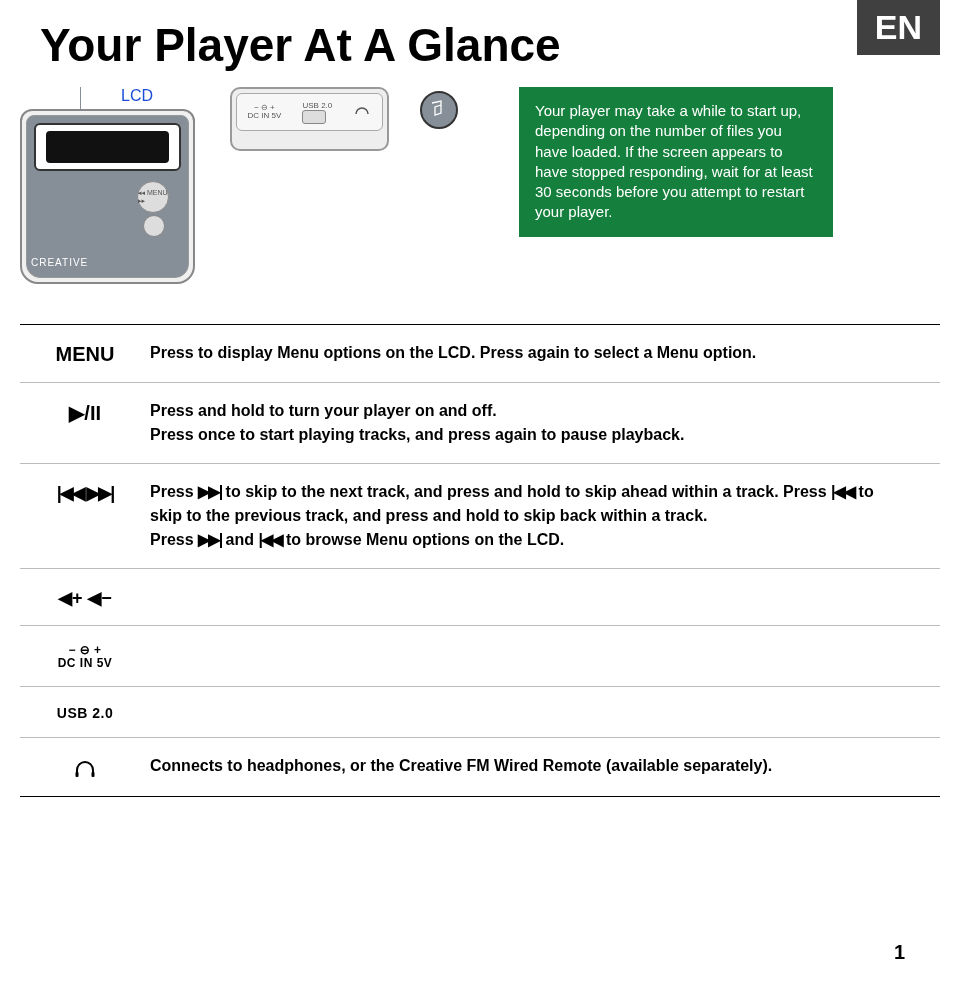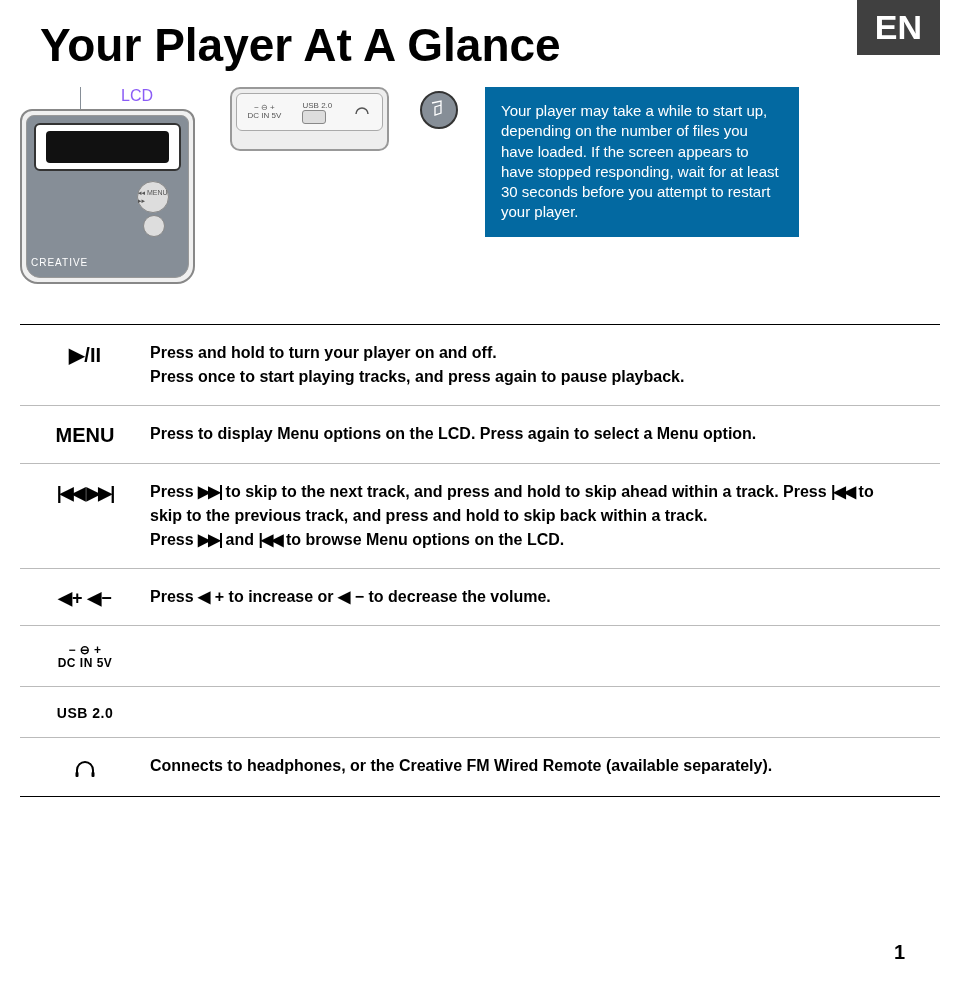--- a/index.html
+++ b/index.html
@@ -36,21 +36,21 @@
   .top-section {
     display: flex;
     margin-top: 15px;
     align-items: flex-start;
     gap: 20px;
   }
   .lcd-col {
     width: 190px;
   }
   .lcd-label {
-    color: #8b5cf6;
+    color: #1d4ed8;
     font-size: 16px;
     padding-left: 40px;
     border-left: 1px solid #868e97;
     margin-left: 60px;
     padding-bottom: 4px;
     width: 40px;
   }
   .device {
     width: 175px;
     height: 175px;
@@ -108,26 +108,27 @@
     font-size:8px; color:#555;
   }
   .port { width:22px; height:12px; border:1px solid #888; border-radius:3px; background:#ddd;}
   .press-hold-text {
     font-size: 16px;
     line-height: 1.4;
     margin-top: 40px;
     position: relative;
   }
   .note-box {
-    background: #0369a1;
+    background: #15803d;
     color: #fff;
     font-size: 15px;
     line-height: 1.35;
     padding: 14px 16px;
     width: 282px;
+    margin-left: 34px;
   }
   .note-icon-wrap {
     width: 45px;
     padding-top: 4px;
   }
   .note-icon {
     width:34px; height:34px; border:2px solid #333; border-radius:50%;
     background:#868e97; display:flex; align-items:center; justify-content:center;
     color:#fff; font-size:16px;
   }
@@ -243,51 +244,48 @@
     </div>
 
     <div class="note-box">Your player may take a while to start up, depending on the number of files you have loaded. If the screen appears to have stopped responding, wait for at least 30 seconds before you attempt to restart your player.</div>
 
   </div>
 
   <div class="table">
 
     <div class="row">
       <div class="row-icon">
+        <span class="menu-label">MENU</span>
+      </div>
+      <div class="row-desc">Press to display Menu options on the LCD. Press again to select a Menu option.</div>
+    </div>
+
+    <div class="row">
+      <div class="row-icon">
         <span class="sym" style="font-size:20px;">▶/II</span>
       </div>
       <div class="row-desc">
         <span>Press and hold to turn your player on and off.</span><br>
         <span>Press once to start playing tracks, and press again to pause playback.</span>
       </div>
     </div>
 
     <div class="row">
       <div class="row-icon">
-        <span class="menu-label">MENU</span>
-      </div>
-      <div class="row-desc">Press to display Menu options on the LCD. Press again to select a Menu option.</div>
-    </div>
-
-    <div class="row">
-      <div class="row-icon">
         <span class="sym" style="font-size:18px;letter-spacing:-2px;">|◀◀ ▶▶|</span>
       </div>
       <div class="row-desc">
         <span>Press </span><span class="sym" style="letter-spacing:-2px;">▶▶|</span><span> to skip to the next track, and press and hold to skip ahead within a track. Press </span><span class="sym" style="letter-spacing:-2px;">|◀◀</span><span> to skip to the previous track, and press and hold to skip back within a track.</span><br>
         <span>Press </span><span class="sym" style="letter-spacing:-2px;">▶▶|</span><span> and </span><span class="sym" style="letter-spacing:-2px;">|◀◀</span><span> to browse Menu options on the LCD.</span>
       </div>
     </div>
 
     <div class="row">
       <div class="row-icon">
         <span class="sym" style="font-size:18px;">◀+ ◀−</span>
-      </div>
-      <div class="row-desc">
-        <span>Press </span><span class="sym">◀ +</span><span> to increase or </span><span class="sym">◀ −</span><span> to decrease the volume.</span>
       </div>
     </div>
 
     <div class="row">
       <div class="row-icon">
         <div class="dc-label">
           <div>− ⊖ +</div>
           <div>DC IN 5V</div>
         </div>
       </div>

